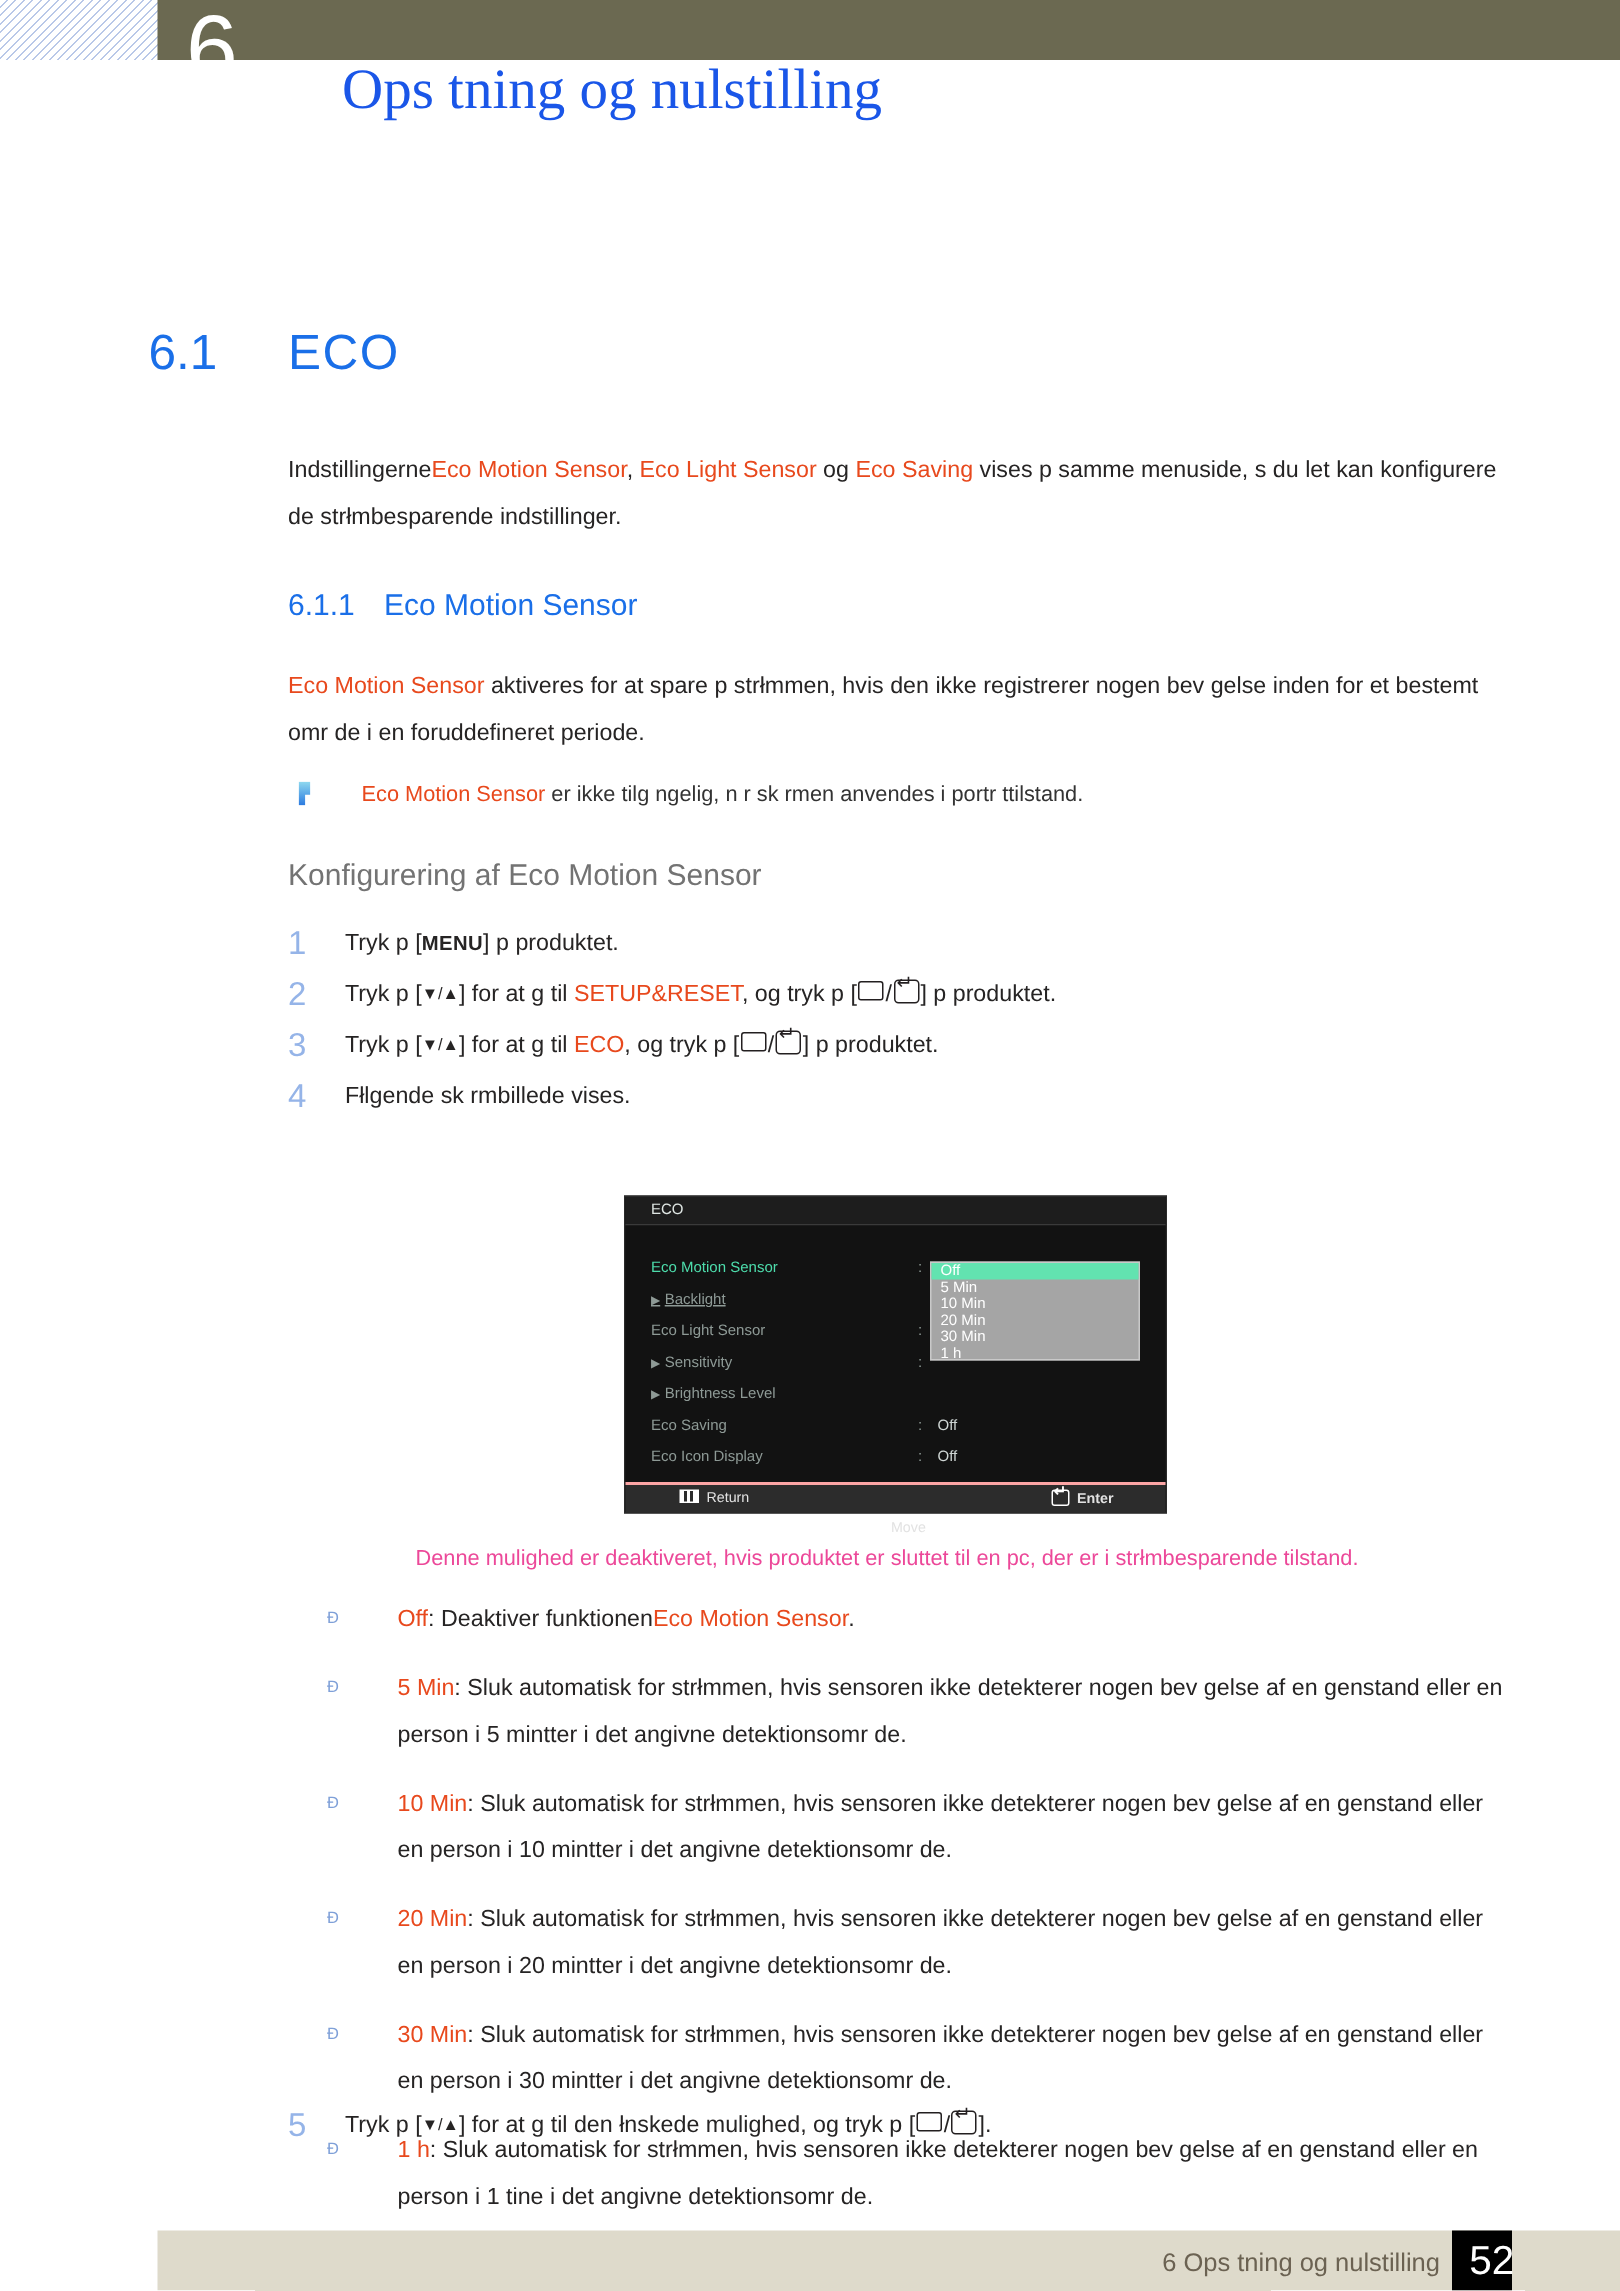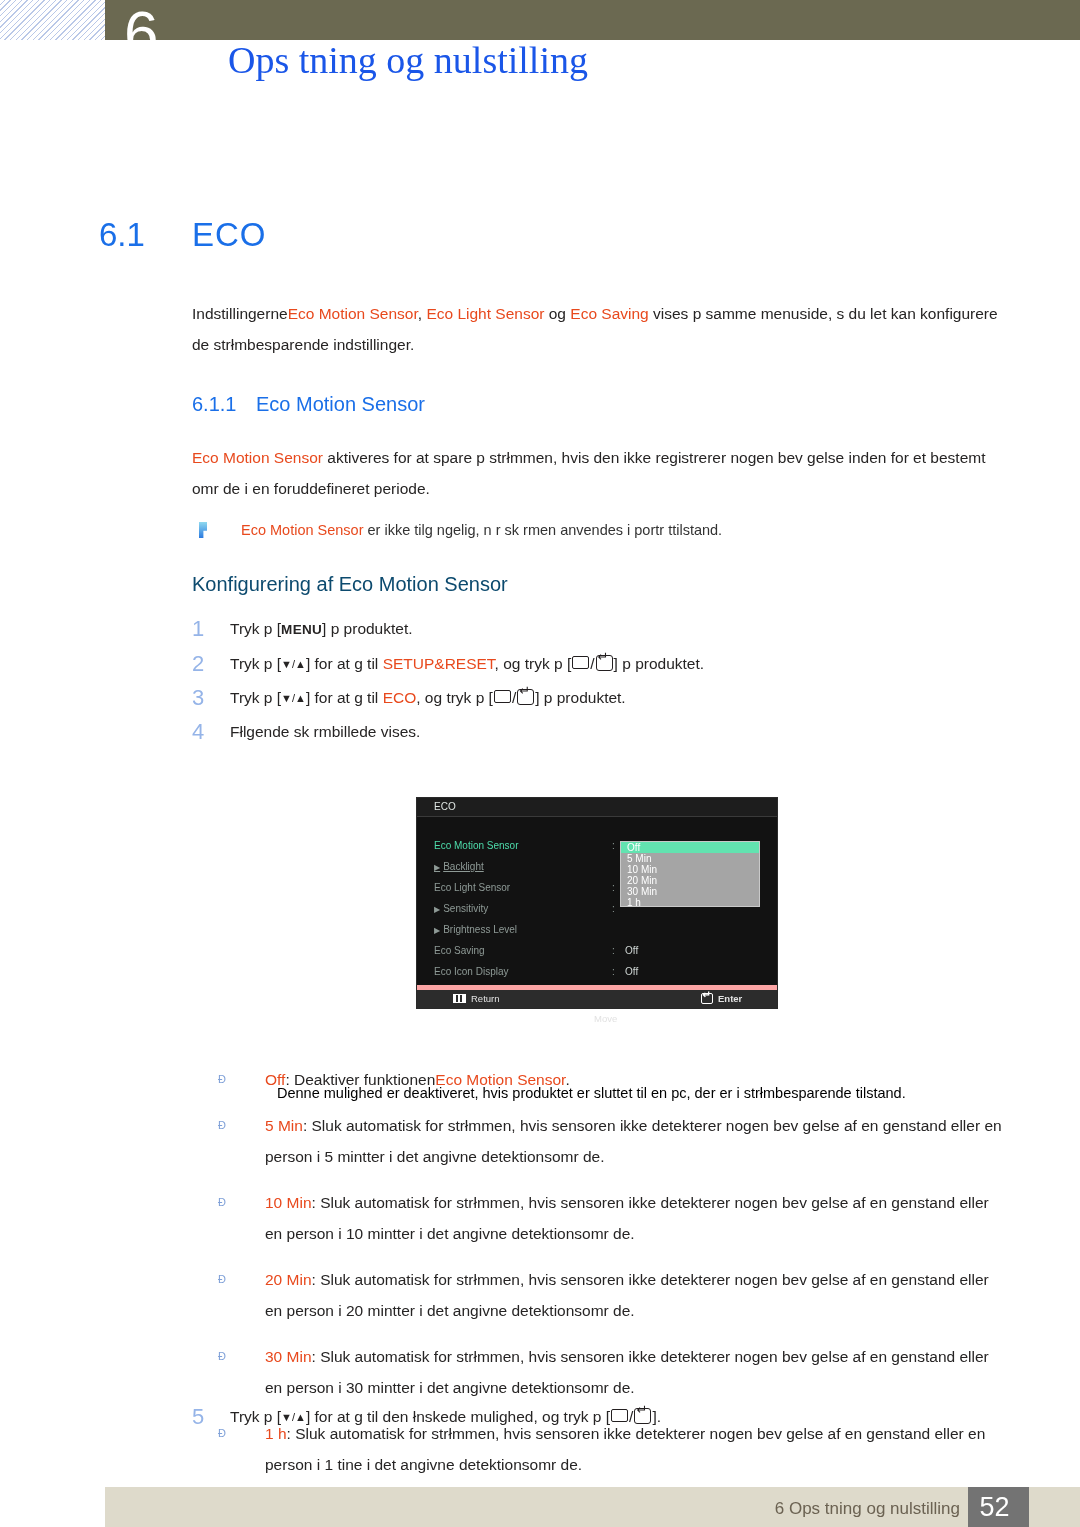--- a/index.html
+++ b/index.html
@@ -132,21 +132,21 @@
     margin-right: 34px;
     clip-path: polygon(0 0,100% 0,100% 55%,55% 55%,55% 100%,0 100%);
   }
 
   .conf-head {
     position: absolute;
     left: 192px;
     top: 571px;
     font-size: 20px;
     line-height: 26px;
-    color: #0c4a6e;
+    color: #737373;
   }
 
   
   .steps {
     position: absolute;
     left: 192px;
     top: 612px;
     width: 815px;
   }
   .step {
@@ -280,21 +280,21 @@
     background: #62e3b0;
     color: #ffffff;
   }
   .osd-footer {
     position: absolute;
     left: 0;
     bottom: 0;
     width: 100%;
     height: 18px;
     background: #2c2c2c;
-    border-top: 5px solid #fca5a5;
+    border-top: 2px solid #fca5a5;
   }
   .osd-fi {
     position: absolute;
     top: 3px;
     font-size: 9.5px;
     color: #e2e2e2;
     white-space: nowrap;
   }
   .fi-return { left: 36px; }
   .fi-move { left: 162px; margin-top: 20px; }
@@ -338,25 +338,25 @@
     left: 0.5px; top: -5px;
     font-size: 10px;
     line-height: 11px;
     color: #ffffff;
   }
 
   
   .post-note {
     position: absolute;
     left: 277px;
-    top: 1080px;
+    top: 1026px;
     width: 735px;
     font-size: 14.5px;
     line-height: 26px;
-    color: #000000;
+    color: #ec4899;
   }
 
   
   .bullets {
     position: absolute;
     left: 218px;
     top: 1064px;
     width: 790px;
   }
   .bullet {
@@ -416,23 +416,23 @@
     font-size: 17px;
     line-height: 22px;
     color: #6b6252;
     white-space: nowrap;
     text-align: right;
   }
   .page-box {
     position: absolute;
     left: 968px;
     top: 1487px;
-    width: 61px;
+    width: 40px;
     height: 40px;
-    background: #737373;
+    background: #000000;
   }
   .page-num {
     position: absolute;
     left: 0; top: 4px;
     width: 53px;
     text-align: center;
     font-size: 27px;
     line-height: 32px;
     color: #ffffff;
   }

